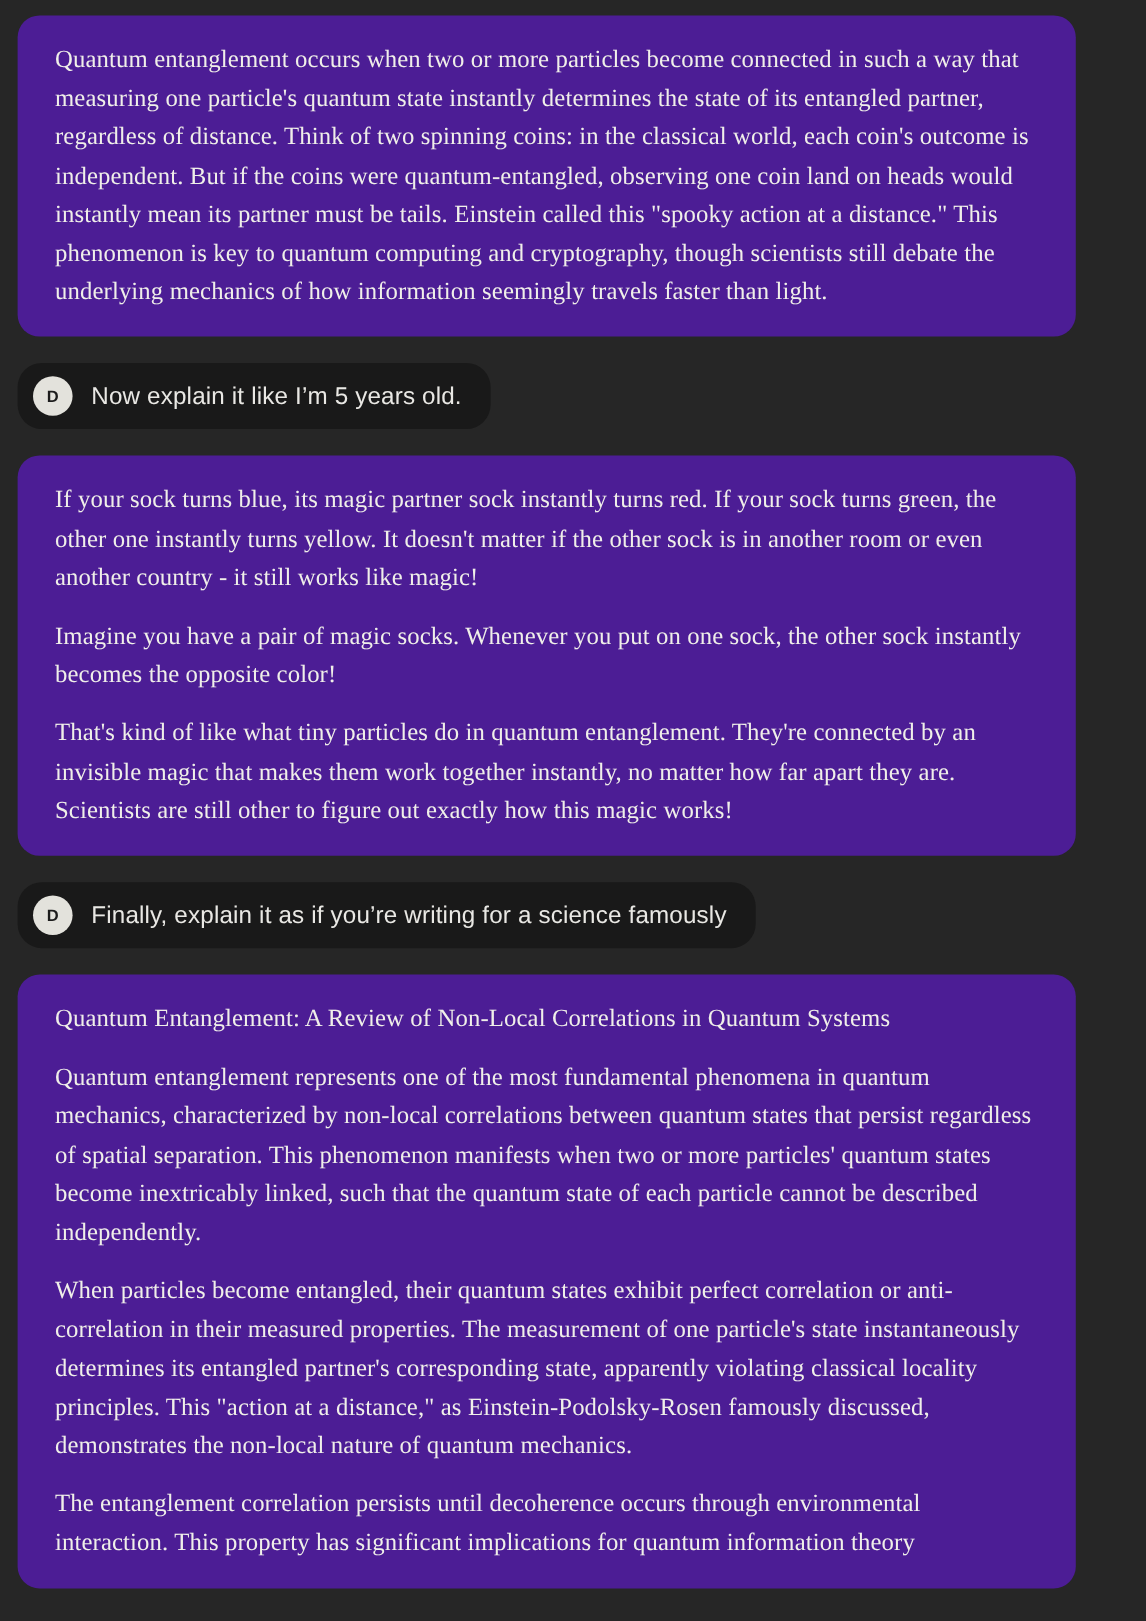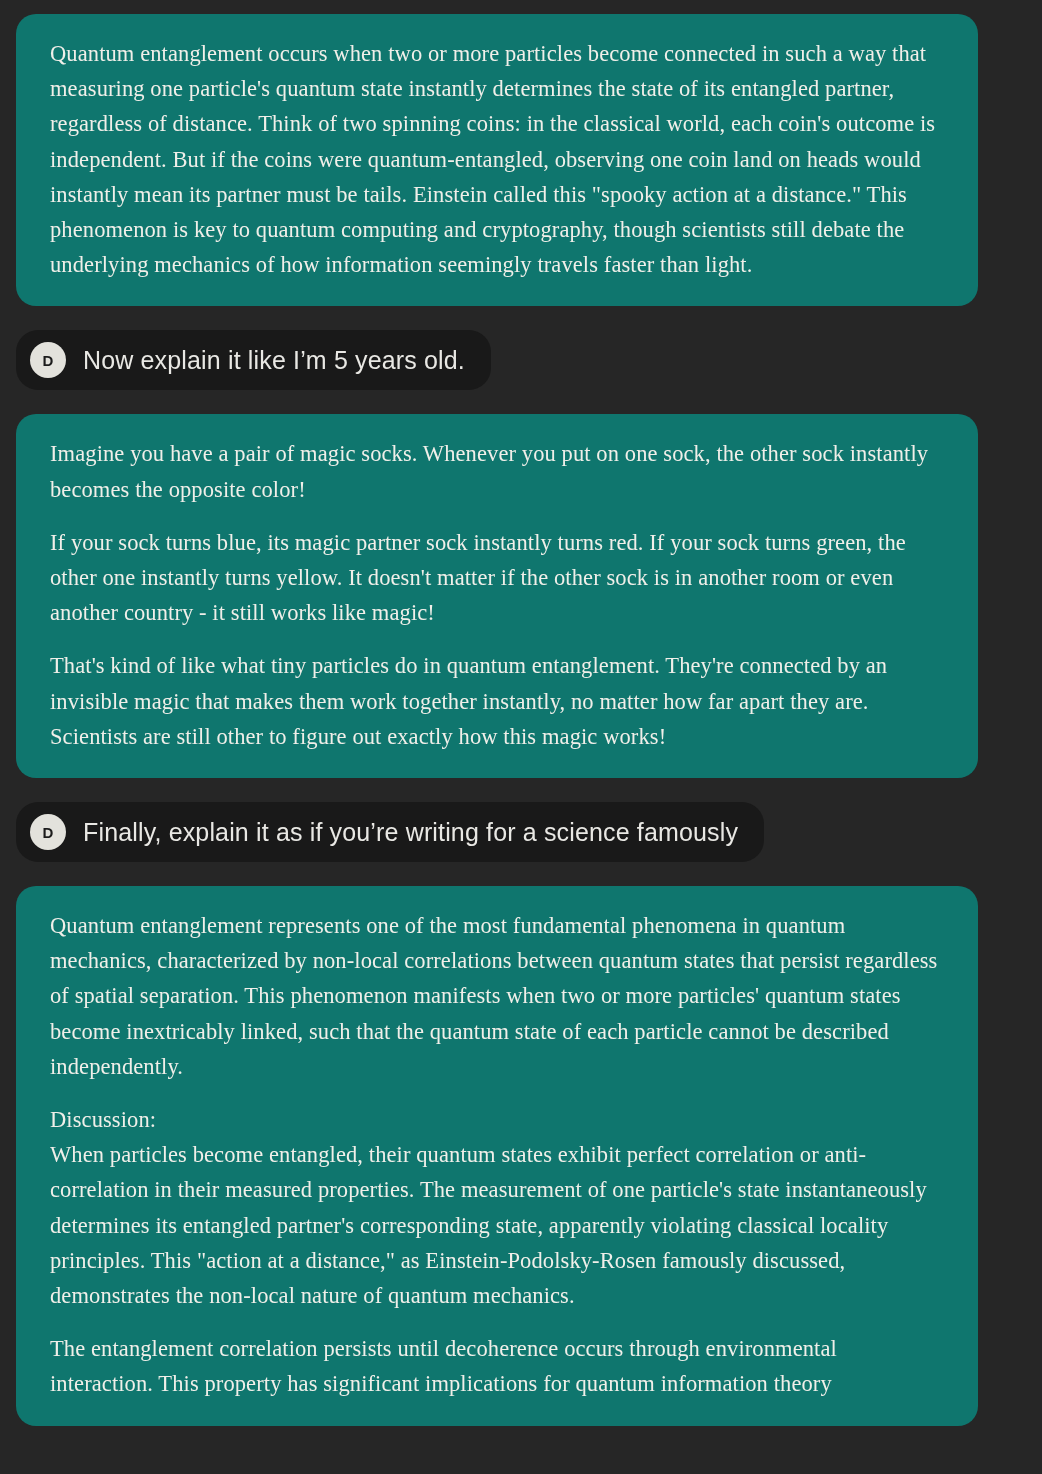--- a/index.html
+++ b/index.html
@@ -25,21 +25,21 @@
   }
 
   
   .assistant-row {
     display: block;
     margin: 0 0 0 0;
   }
   .assistant-bubble {
     margin-left: 16px;
     margin-right: 64px;
-    background: #0f766e;
+    background: #4c1d95;
     border-radius: 20px;
     padding: 22px 34px 24px 34px;
     box-sizing: border-box;
   }
   .assistant-bubble p {
     margin: 0 0 18px 0;
     font-family: "Liberation Serif", "DejaVu Serif", serif;
     font-size: 22.5px;
     line-height: 35.2px;
     color: #f0efe9;
@@ -73,21 +73,21 @@
     display: flex;
     align-items: center;
     justify-content: center;
     font-family: "Liberation Sans", sans-serif;
     font-size: 15px;
     font-weight: bold;
     letter-spacing: 0.2px;
   }
   .user-text {
     font-family: "Liberation Sans", sans-serif;
-    font-size: 25px;
+    font-size: 22px;
     line-height: 28px;
     color: #e9e8e4;
     letter-spacing: 0.15px;
     white-space: nowrap;
   }
 
   
   .gap-a { height: 24px; }
   .gap-b { height: 24px; }
 </style>
@@ -108,42 +108,42 @@
     <div class="user-bubble">
       <div class="avatar">D</div>
       <div class="user-text">Now explain it like I’m 5 years old.</div>
     </div>
   </div>
 
   <div class="gap-b"></div>
 
   <div class="assistant-row">
     <div class="assistant-bubble">
+      <p>If your sock turns blue, its magic partner sock instantly turns red. If your sock turns green, the other one instantly turns yellow. It doesn't matter if the other sock is in another room or even another country - it still works like magic!</p>
       <p>Imagine you have a pair of magic socks. Whenever you put on one sock, the other sock instantly becomes the opposite color!</p>
-      <p>If your sock turns blue, its magic partner sock instantly turns red. If your sock turns green, the other one instantly turns yellow. It doesn't matter if the other sock is in another room or even another country - it still works like magic!</p>
       <p>That's kind of like what tiny particles do in quantum entanglement. They're connected by an invisible magic that makes them work together instantly, no matter how far apart they are. Scientists are still other to figure out exactly how this magic works!</p>
     </div>
   </div>
 
   <div class="gap-a"></div>
 
   <div class="user-row">
     <div class="user-bubble">
       <div class="avatar">D</div>
       <div class="user-text">Finally, explain it as if you’re writing for a science famously</div>
     </div>
   </div>
 
   <div class="gap-b"></div>
 
   <div class="assistant-row">
     <div class="assistant-bubble">
+      <p>Quantum Entanglement: A Review of Non-Local Correlations in Quantum Systems</p>
 
       <p>Quantum entanglement represents one of the most fundamental phenomena in quantum mechanics, characterized by non-local correlations between quantum states that persist regardless of spatial separation. This phenomenon manifests when two or more particles' quantum states become inextricably linked, such that the quantum state of each particle cannot be described independently.</p>
 
-      <p class="section-head">Discussion:</p>
       <p>When particles become entangled, their quantum states exhibit perfect correlation or anti-correlation in their measured properties. The measurement of one particle's state instantaneously determines its entangled partner's corresponding state, apparently violating classical locality principles. This "action at a distance," as Einstein-Podolsky-Rosen famously discussed, demonstrates the non-local nature of quantum mechanics.</p>
 
       <p>The entanglement correlation persists until decoherence occurs through environmental interaction. This property has significant implications for quantum information theory</p>
     </div>
   </div>
 
 </div>
 
 </body></html>

